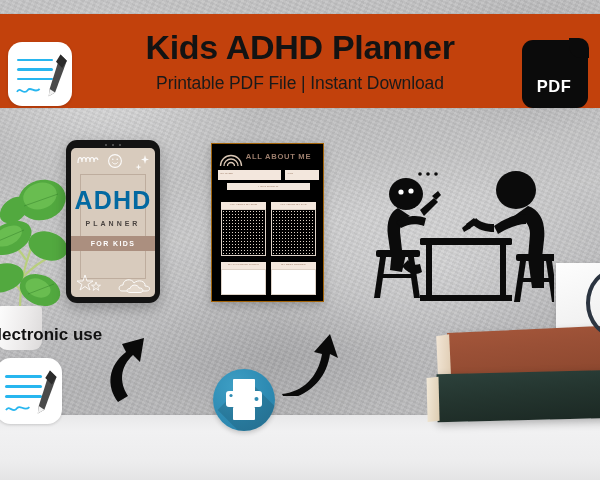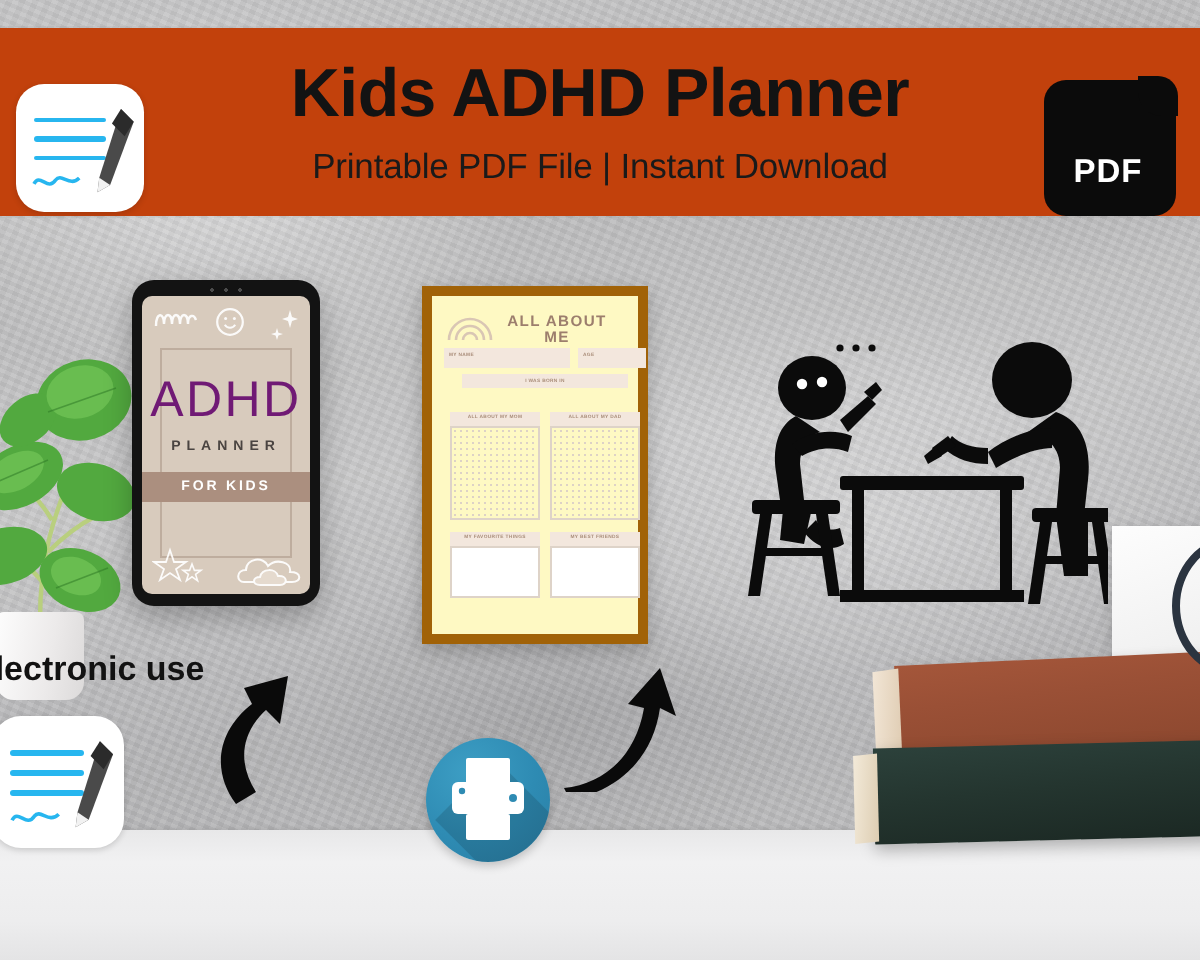--- a/index.html
+++ b/index.html
@@ -116,42 +116,42 @@
   .screen{
     position:absolute;left:5px;top:8px;right:5px;bottom:6px;
     background:#d8cbbd;border-radius:5px;overflow:hidden;
   }
   .screen .inner-frame{
     position:absolute;left:9px;top:26px;right:9px;bottom:18px;
     border:1px solid rgba(160,138,120,.45);
   }
   .adhd{
     position:absolute;left:0;right:0;top:40px;text-align:center;
-    font-size:25px;font-weight:400;color:#701a75;letter-spacing:1.2px;
+    font-size:25px;font-weight:700;color:#0369a1;letter-spacing:1.2px;
     line-height:1;
   }
   .planner{
     position:absolute;left:0;right:0;top:72px;text-align:center;
     font-size:7px;font-weight:700;color:#4a4441;letter-spacing:3px;
   }
   .forkids-band{
     position:absolute;left:0;right:0;top:88px;height:15px;
     background:#ab8f7f;display:flex;align-items:center;justify-content:center;
   }
   .forkids{
     font-size:7px;font-weight:700;color:#ffffff;letter-spacing:1.4px;
   }
   .doodle{position:absolute;stroke:#fff;fill:none;opacity:.92;}
 
   
   .paper{
-    position:absolute;left:211px;top:143px;width:113px;height:179px;z-index:14;
-    background:#fef9c3;
+    position:absolute;left:211px;top:143px;width:113px;height:159px;z-index:14;
+    background:#000000;
     box-shadow:0 3px 9px rgba(0,0,0,.22);
-    border:5px solid #a16207;box-sizing:border-box;
+    border:1px solid #a16207;box-sizing:border-box;
   }
   .paper .pad{position:absolute;left:6px;top:6px;right:6px;bottom:6px;}
   .paper-title{
     position:absolute;left:26px;top:3px;right:4px;
     font-size:7.6px;font-weight:700;color:#9c7e6d;letter-spacing:.7px;
     text-align:center;line-height:1;
   }
   .rainbow{position:absolute;left:1px;top:1px;width:24px;height:15px;}
   .fld{
     position:absolute;background:#f3e7dd;border:0;box-sizing:border-box;

